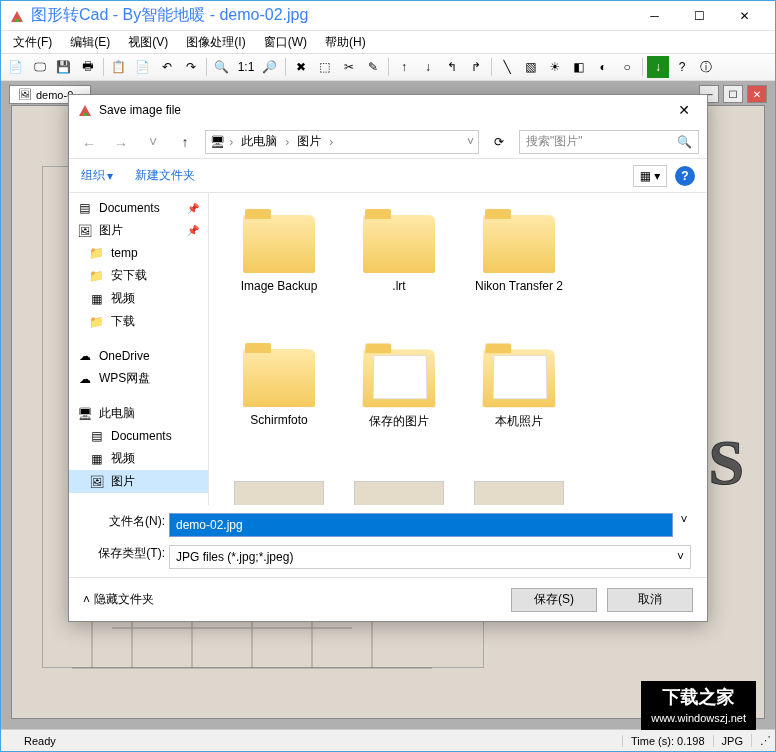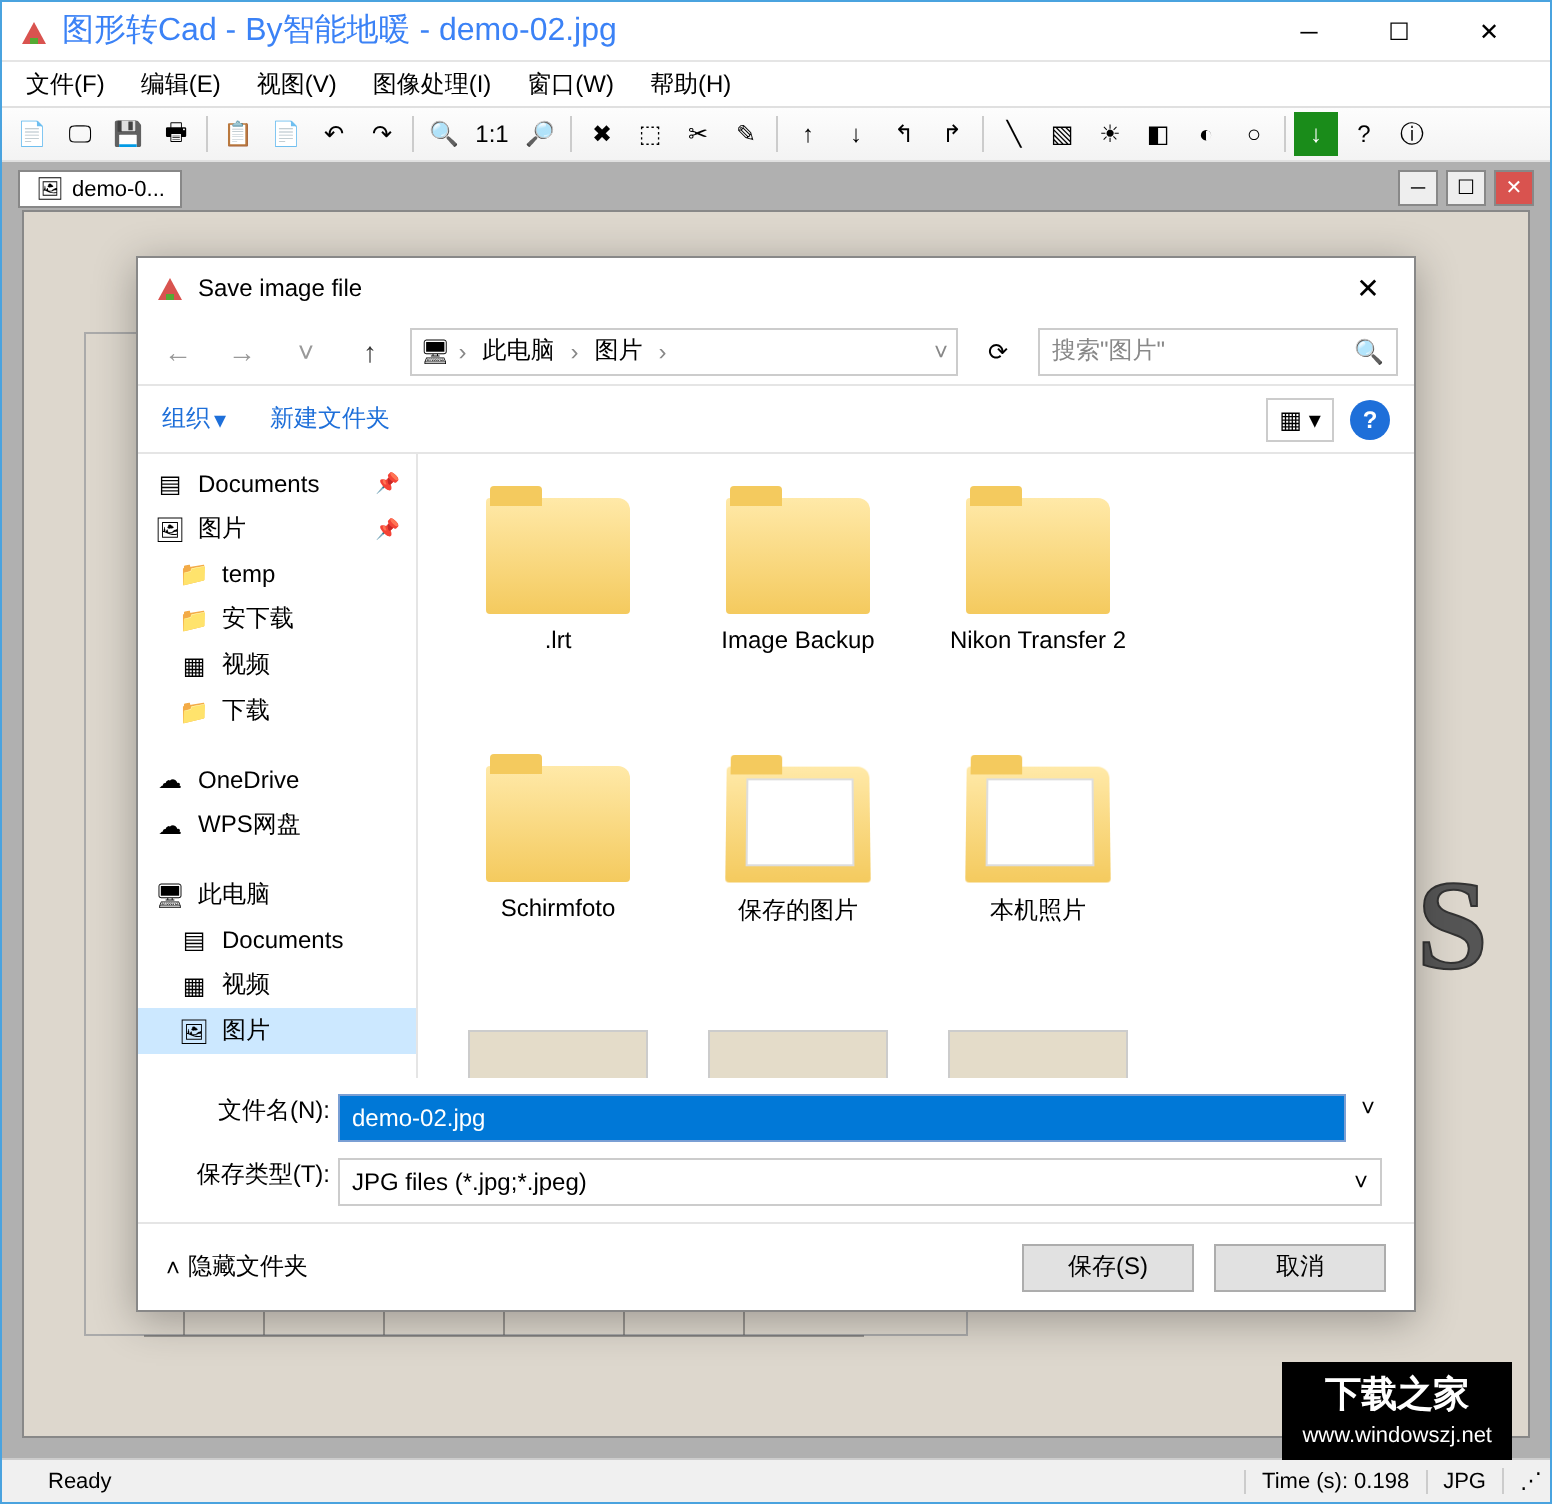--- a/index.html
+++ b/index.html
@@ -29,21 +29,21 @@
 .canvas-bg { position: absolute; inset: 24px 10px 10px 10px; background: #ddd7cd; border: 1px solid #888; }
 .canvas-bg::before { content: ''; position: absolute; left: 30px; top: 60px; width: 440px; height: 500px; border: 1px solid #aaa; }
 .big-s { position: absolute; right: 20px; top: 320px; font-size: 64px; font-weight: bold; color: #555; font-family: serif; -webkit-text-stroke: 1px #333; }
 .drawing-lines { position: absolute; left: 40px; bottom: 30px; width: 400px; height: 120px; opacity: 0.5; }
 
 .status-bar { height: 22px; display: flex; align-items: center; padding: 0 4px; border-top: 1px solid #ccc; font-size: 11px; background: #f0f0f0; }
 .status-item { padding: 0 8px; border-left: 1px solid #ccc; }
 .status-left { flex: 1; padding: 0 8px; margin-left: 11px; }
 
 
-.dialog { position: absolute; top: 94px; left: 68px; width: 640px; height: 528px; background: #fff; border: 1px solid #888; box-shadow: 0 4px 20px rgba(0,0,0,0.3); display: flex; flex-direction: column; z-index: 10; margin-top: 34px; }
+.dialog { position: absolute; top: 94px; left: 68px; width: 640px; height: 528px; background: #fff; border: 1px solid #888; box-shadow: 0 4px 20px rgba(0,0,0,0.3); display: flex; flex-direction: column; z-index: 10; }
 .dlg-title { height: 30px; display: flex; align-items: center; padding: 0 8px; }
 .dlg-title .dlg-txt { flex: 1; margin-left: 6px; font-size: 12px; }
 .dlg-close { width: 30px; height: 28px; display: flex; align-items: center; justify-content: center; cursor: pointer; font-size: 14px; }
 
 .dlg-nav { height: 34px; display: flex; align-items: center; padding: 0 8px; gap: 8px; border-bottom: 1px solid #e5e5e5; }
 .nav-arrow { width: 24px; height: 24px; display: flex; align-items: center; justify-content: center; color: #999; cursor: pointer; font-size: 14px; }
 .nav-arrow.enabled { color: #333; }
 .breadcrumb { flex: 1; display: flex; align-items: center; border: 1px solid #ccc; height: 24px; padding: 0 4px; gap: 4px; }
 .bc-item { padding: 0 4px; cursor: pointer; }
 .bc-sep { color: #888; }
@@ -280,25 +280,25 @@
           <span>视频</span>
         </div>
         <div class="sb-item indent selected">
           <span class="sb-icon">🖼</span>
           <span>图片</span>
         </div>
       </div>
     <div class="file-grid" id="file-grid">
         <div class="file-item">
           <div class="folder-ico"></div>
+          <div class="file-label">Image Backup</div>
+        </div>
+        <div class="file-item">
+          <div class="folder-ico"></div>
           <div class="file-label">.lrt</div>
-        </div>
-        <div class="file-item">
-          <div class="folder-ico"></div>
-          <div class="file-label">Image Backup</div>
         </div>
         <div class="file-item">
           <div class="folder-ico"></div>
           <div class="file-label">Nikon Transfer 2</div>
         </div>
         <div class="file-item">
           <div class="folder-ico"></div>
           <div class="file-label">Schirmfoto</div>
         </div>
         <div class="file-item">

